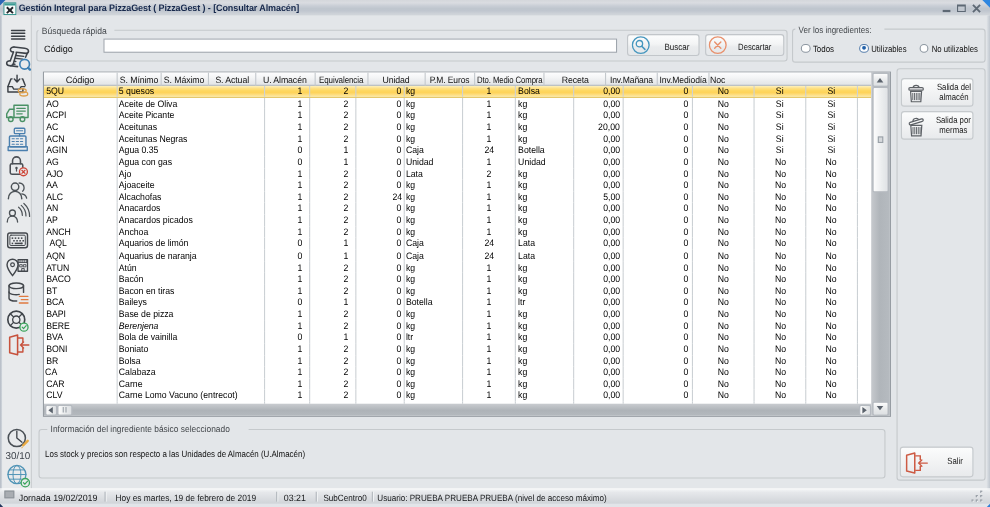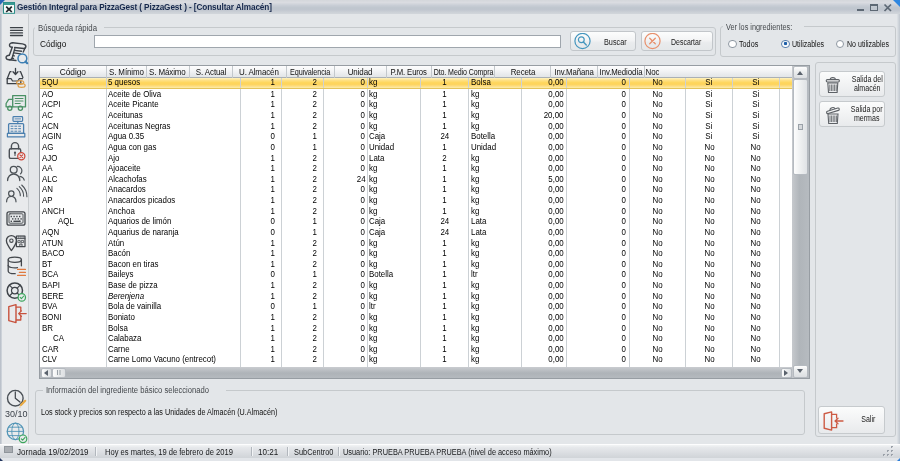--- a/index.html
+++ b/index.html
@@ -432,21 +432,21 @@
         <div class="dc" style="width:48.0px;text-align:center;"><span style="display:inline-block;transform:scaleX(0.92);transform-origin:50% 50%">1</span></div>
         <div class="dc" style="width:52.3px;text-align:left;padding-left:1.8px;"><span style="display:inline-block;transform:scaleX(0.92);transform-origin:0 50%">kg</span></div>
         <div class="dc" style="width:45.3px;text-align:right;padding-right:2.3px;"><span style="display:inline-block;transform:scaleX(0.92);transform-origin:100% 50%">0,00</span></div>
         <div class="dc" style="width:62.7px;text-align:right;padding-right:3px;"><span style="display:inline-block;transform:scaleX(0.92);transform-origin:100% 50%">0</span></div>
         <div class="dc" style="width:56.6px;text-align:center;"><span style="display:inline-block;transform:scaleX(0.92);transform-origin:50% 50%">No</span></div>
         <div class="dc" style="width:46.8px;text-align:center;"><span style="display:inline-block;transform:scaleX(0.92);transform-origin:50% 50%">No</span></div>
         <div class="dc" style="width:46.9px;text-align:center;"><span style="display:inline-block;transform:scaleX(0.92);transform-origin:50% 50%">No</span></div>
         <div class="dc" style="width:13.5px;text-align:left;padding-left:1px;border-right:none;"></div>
       </div>
       <div class="dr">
-        <div class="dc" style="width:66.6px;text-align:left;padding-left:18px;"><span style="display:inline-block;transform:scaleX(0.92);transform-origin:0 50%">AQL</span></div>
+        <div class="dc" style="width:66.6px;text-align:left;padding-left:5px;"><span style="display:inline-block;transform:scaleX(0.92);transform-origin:0 50%">AQL</span></div>
         <div class="dc" style="width:134.8px;text-align:left;padding-left:1.5px;"><span style="display:inline-block;transform:scaleX(0.92);transform-origin:0 50%">Aquarios de limón</span></div>
         <div class="dc" style="width:40.3px;text-align:right;padding-right:6.3px;"><span style="display:inline-block;transform:scaleX(0.92);transform-origin:100% 50%">0</span></div>
         <div class="dc" style="width:42.8px;text-align:right;padding-right:6.9px;"><span style="display:inline-block;transform:scaleX(0.92);transform-origin:100% 50%">1</span></div>
         <div class="dc" style="width:43.1px;text-align:right;padding-right:1.4px;"><span style="display:inline-block;transform:scaleX(0.92);transform-origin:100% 50%">0</span></div>
         <div class="dc" style="width:53.8px;text-align:left;padding-left:1.5px;"><span style="display:inline-block;transform:scaleX(0.92);transform-origin:0 50%">Caja</span></div>
         <div class="dc" style="width:48.0px;text-align:center;"><span style="display:inline-block;transform:scaleX(0.92);transform-origin:50% 50%">24</span></div>
         <div class="dc" style="width:52.3px;text-align:left;padding-left:1.8px;"><span style="display:inline-block;transform:scaleX(0.92);transform-origin:0 50%">Lata</span></div>
         <div class="dc" style="width:45.3px;text-align:right;padding-right:2.3px;"><span style="display:inline-block;transform:scaleX(0.92);transform-origin:100% 50%">0,00</span></div>
         <div class="dc" style="width:62.7px;text-align:right;padding-right:3px;"><span style="display:inline-block;transform:scaleX(0.92);transform-origin:100% 50%">0</span></div>
         <div class="dc" style="width:56.6px;text-align:center;"><span style="display:inline-block;transform:scaleX(0.92);transform-origin:50% 50%">No</span></div>
@@ -608,21 +608,21 @@
         <div class="dc" style="width:48.0px;text-align:center;"><span style="display:inline-block;transform:scaleX(0.92);transform-origin:50% 50%">1</span></div>
         <div class="dc" style="width:52.3px;text-align:left;padding-left:1.8px;"><span style="display:inline-block;transform:scaleX(0.92);transform-origin:0 50%">kg</span></div>
         <div class="dc" style="width:45.3px;text-align:right;padding-right:2.3px;"><span style="display:inline-block;transform:scaleX(0.92);transform-origin:100% 50%">0,00</span></div>
         <div class="dc" style="width:62.7px;text-align:right;padding-right:3px;"><span style="display:inline-block;transform:scaleX(0.92);transform-origin:100% 50%">0</span></div>
         <div class="dc" style="width:56.6px;text-align:center;"><span style="display:inline-block;transform:scaleX(0.92);transform-origin:50% 50%">No</span></div>
         <div class="dc" style="width:46.8px;text-align:center;"><span style="display:inline-block;transform:scaleX(0.92);transform-origin:50% 50%">No</span></div>
         <div class="dc" style="width:46.9px;text-align:center;"><span style="display:inline-block;transform:scaleX(0.92);transform-origin:50% 50%">No</span></div>
         <div class="dc" style="width:13.5px;text-align:left;padding-left:1px;border-right:none;"></div>
       </div>
       <div class="dr">
-        <div class="dc" style="width:66.6px;text-align:left;padding-left:13px;"><span style="display:inline-block;transform:scaleX(0.92);transform-origin:0 50%">CA</span></div>
+        <div class="dc" style="width:66.6px;text-align:left;padding-left:1px;"><span style="display:inline-block;transform:scaleX(0.92);transform-origin:0 50%">CA</span></div>
         <div class="dc" style="width:134.8px;text-align:left;padding-left:1.5px;"><span style="display:inline-block;transform:scaleX(0.92);transform-origin:0 50%">Calabaza</span></div>
         <div class="dc" style="width:40.3px;text-align:right;padding-right:6.3px;"><span style="display:inline-block;transform:scaleX(0.92);transform-origin:100% 50%">1</span></div>
         <div class="dc" style="width:42.8px;text-align:right;padding-right:6.9px;"><span style="display:inline-block;transform:scaleX(0.92);transform-origin:100% 50%">2</span></div>
         <div class="dc" style="width:43.1px;text-align:right;padding-right:1.4px;"><span style="display:inline-block;transform:scaleX(0.92);transform-origin:100% 50%">0</span></div>
         <div class="dc" style="width:53.8px;text-align:left;padding-left:1.5px;"><span style="display:inline-block;transform:scaleX(0.92);transform-origin:0 50%">kg</span></div>
         <div class="dc" style="width:48.0px;text-align:center;"><span style="display:inline-block;transform:scaleX(0.92);transform-origin:50% 50%">1</span></div>
         <div class="dc" style="width:52.3px;text-align:left;padding-left:1.8px;"><span style="display:inline-block;transform:scaleX(0.92);transform-origin:0 50%">kg</span></div>
         <div class="dc" style="width:45.3px;text-align:right;padding-right:2.3px;"><span style="display:inline-block;transform:scaleX(0.92);transform-origin:100% 50%">0,00</span></div>
         <div class="dc" style="width:62.7px;text-align:right;padding-right:3px;"><span style="display:inline-block;transform:scaleX(0.92);transform-origin:100% 50%">0</span></div>
         <div class="dc" style="width:56.6px;text-align:center;"><span style="display:inline-block;transform:scaleX(0.92);transform-origin:50% 50%">No</span></div>
@@ -735,21 +735,21 @@
   <div class="grouplabel" style="left:7px"><span class="tx" style="transform:scaleX(0.92);transform-origin:0 50%">Información del ingrediente básico seleccionado</span></div>
 </div>
 <div class="abs" style="left:41px;top:407px;font-size:8.3px;color:#111;white-space:nowrap"><span class="tx" style="transform:scaleX(0.87);transform-origin:0 50%">Los stock y precios son respecto a las Unidades de Almacén (U.Almacén)</span></div>
 <div class="abs" id="statusbar"></div>
 <div class="abs" id="statusbot"></div>
 <div class="abs" style="left:4px;top:446px;width:9px;height:7px;background:#a9adb2;border:1px solid #8f959b"></div>
 <div class="stext" style="left:17px;transform:scaleX(0.97)">Jornada 19/02/2019</div>
 <div class="ssep" style="left:94.5px"></div>
 <div class="stext" style="left:105px;transform:scaleX(0.915)">Hoy es martes, 19 de febrero de 2019</div>
 <div class="ssep" style="left:250.5px"></div>
-<div class="stext" style="left:258px;transform:scaleX(0.97)">10:21</div>
+<div class="stext" style="left:258px;transform:scaleX(0.97)">03:21</div>
 <div class="ssep" style="left:286.5px"></div>
 <div class="stext" style="left:294px;transform:scaleX(0.89)">SubCentro0</div>
 <div class="ssep" style="left:337.5px"></div>
 <div class="stext" style="left:342.5px;transform:scaleX(0.887)">Usuario: PRUEBA PRUEBA PRUEBA (nivel de acceso máximo)</div>
 <svg class="abs" style="left:883px;top:445px" width="12" height="12" viewBox="0 0 12 12">
   <g fill="#9ba1a9">
     <rect x="8" y="1" width="2" height="2"></rect>
       <rect x="8" y="5" width="2" height="2"></rect>
       <rect x="8" y="9" width="2" height="2"></rect>
     <rect x="4" y="5" width="2" height="2"></rect>

